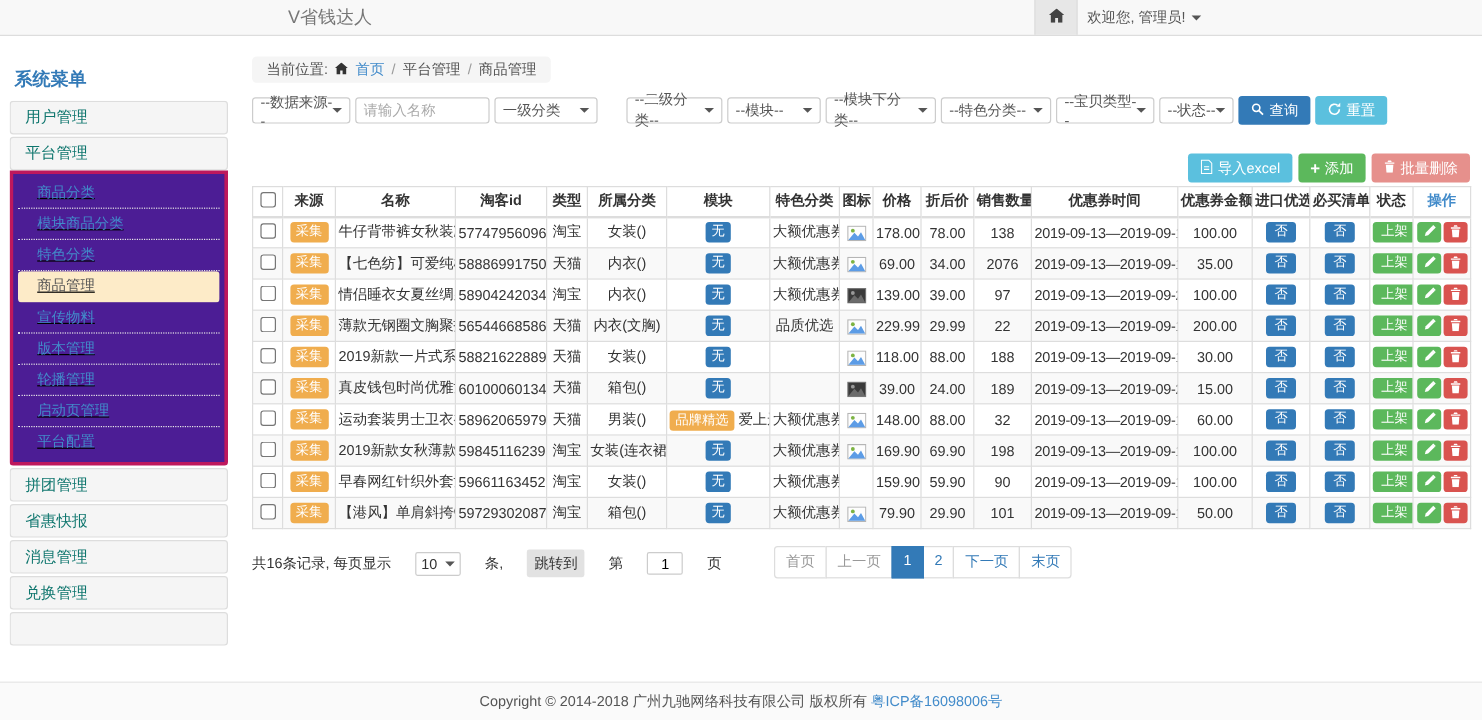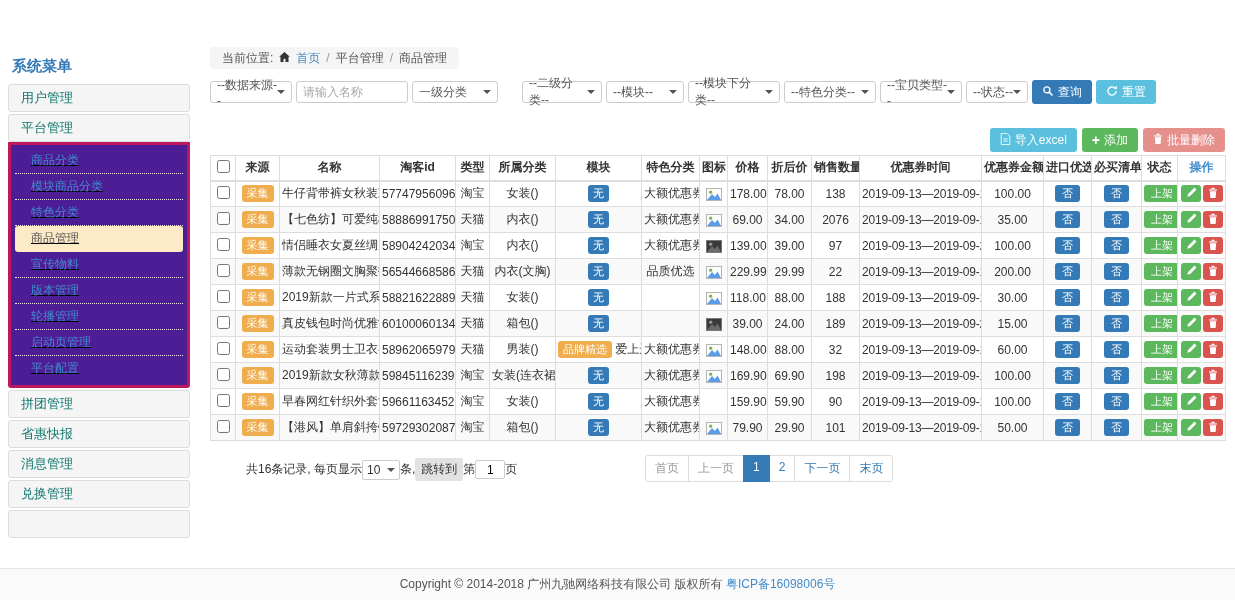--- a/index.html
+++ b/index.html
@@ -31,21 +31,21 @@
   .filters { position: absolute; left: 210px; top: 80px; display: flex; gap: 4px; align-items: center; }
   .fselect { height: 22px; border: 1px solid #ccc; border-radius: 3px; background: #fff; display: inline-flex; align-items: center; justify-content: space-between; padding: 0 6px; font-size: 12px; color: #555; cursor: pointer; flex: none; }
   .finput { height: 22px; width: 112px; border: 1px solid #ccc; border-radius: 3px; padding: 0 6px; font-size: 12px; color: #555; flex: none; }
   .finput::placeholder { color: #aaa; }
   [data-name="source-select"] { width: 82px; }
   [data-name="level1-category-select"] { width: 86px; }
   [data-name="level2-category-select"] { width: 80px; margin-left: 20px; }
   [data-name="module-select"] { width: 78px; }
   [data-name="module-sub-select"] { width: 92px; }
   [data-name="feature-select"] { width: 92px; }
-  [data-name="item-type-select"] { width: 82px; }
+  [data-name="item-type-select"] { width: 82px; font-family: Liberation Serif, serif; }
   [data-name="status-select"] { width: 62px; }
 
   .btn { height: 24px; border: none; border-radius: 3px; color: #fff; font-size: 12px; display: inline-flex; align-items: center; gap: 4px; padding: 0 10px; cursor: pointer; font-family: inherit; }
   .btn.primary { background: #337ab7; }
   .btn.info { background: #5bc0de; }
   .btn.success { background: #5cb85c; }
   .btn.danger-light { background: #e6908c; }
   .btn .plus { font-size: 14px; font-weight: bold; line-height: 1; }
 
   .actions { position: absolute; top: 128px; right: 10px; display: flex; gap: 5px; }
@@ -65,40 +65,52 @@
   .b-green { background: #5cb85c; }
   .badge.toggle { cursor: pointer; padding: 3px 7px; }
 
   .op { display: inline-flex; align-items: center; justify-content: center; width: 20px; height: 17px; border: none; border-radius: 3px; margin: 0 1px; cursor: pointer; padding: 0; }
   .op.edit { background: #5cb85c; }
   .op.del { background: #d9534f; }
 
   .imgph svg { vertical-align: middle; }
 
   
-  .pgleft { position: absolute; left: 210px; top: 458px; font-size: 12px; color: #333; display: flex; align-items: center; gap: 0; margin-left: 36px; }
+  .pgleft { position: absolute; left: 210px; top: 458px; font-size: 12px; color: #333; display: flex; align-items: center; gap: 20px; }
   .psel { width: 38px; height: 20px; border: 1px solid #ccc; border-radius: 2px; display: inline-flex; align-items: center; justify-content: space-between; padding: 0 4px; background: #fff; cursor: pointer; }
   .jump { background: #e2e2e2; padding: 3px 6px; border-radius: 2px; cursor: pointer; color: #333; }
   .pinput { width: 30px; height: 19px; border: 1px solid #ccc; text-align: center; font-size: 12px; border-radius: 2px; }
   .pager { position: absolute; left: 645px; top: 455px; display: flex; }
   .pageitem { border: 1px solid #ddd; background: #fff; color: #337ab7; font-size: 12px; padding: 4px 9px; margin-left: -1px; cursor: pointer; }
   .pageitem:first-child { border-radius: 3px 0 0 3px; margin-left: 0; }
   .pageitem:last-child { border-radius: 0 3px 3px 0; }
   .pageitem.disabled { color: #999; }
   .pageitem.active { background: #337ab7; border-color: #337ab7; color: #fff; position: relative; }
 
   
   .footer { position: absolute; top: 568px; left: 0; width: 100%; height: 32px; background: #fafafa; border-top: 1px solid #e7e7e7; text-align: center; line-height: 31px; font-size: 12px; color: #555; }
   .footer a { color: #428bca; text-decoration: none; cursor: pointer; }
 </style>
 </head>
 <body>
 
 <div id="stage" data-name="admin-page">
 
+  <div class="topbar" data-name="top-navbar">
+    <div class="brand" data-name="app-title">V省钱达人</div>
+    <a class="home-btn" data-name="home-button">
+        <span data-name="home-icon"><svg width="13" height="12" viewBox="0 0 16 15" fill="#444">
+            <path d="M8 0l8 7h-2v8h-4.5V10h-3v5H2V7H0z"></path>
+          </svg></span>
+      </a>
+    <a class="welcome" data-name="user-menu">
+      <span data-name="welcome-text">欢迎您, 管理员!</span>
+      <span class="caret" data-name="chevron-down-icon"></span>
+    </a>
+  </div>
 
   <div class="sidebar-title" data-name="sidebar-title">系统菜单</div>
   <div class="menu" data-name="sidebar-menu">
       <div class="menu-group" data-name="sidebar-group-0">用户管理</div>
       <div class="menu-group" data-name="sidebar-group-1">平台管理</div>
       <div class="submenu" data-name="sidebar-submenu">
         <div class="subitem" data-name="sidebar-item-1-0">商品分类</div>
         <div class="subitem" data-name="sidebar-item-1-1">模块商品分类</div>
         <div class="subitem" data-name="sidebar-item-1-2">特色分类</div>
         <div class="subitem active" data-name="sidebar-item-1-3">商品管理</div>

